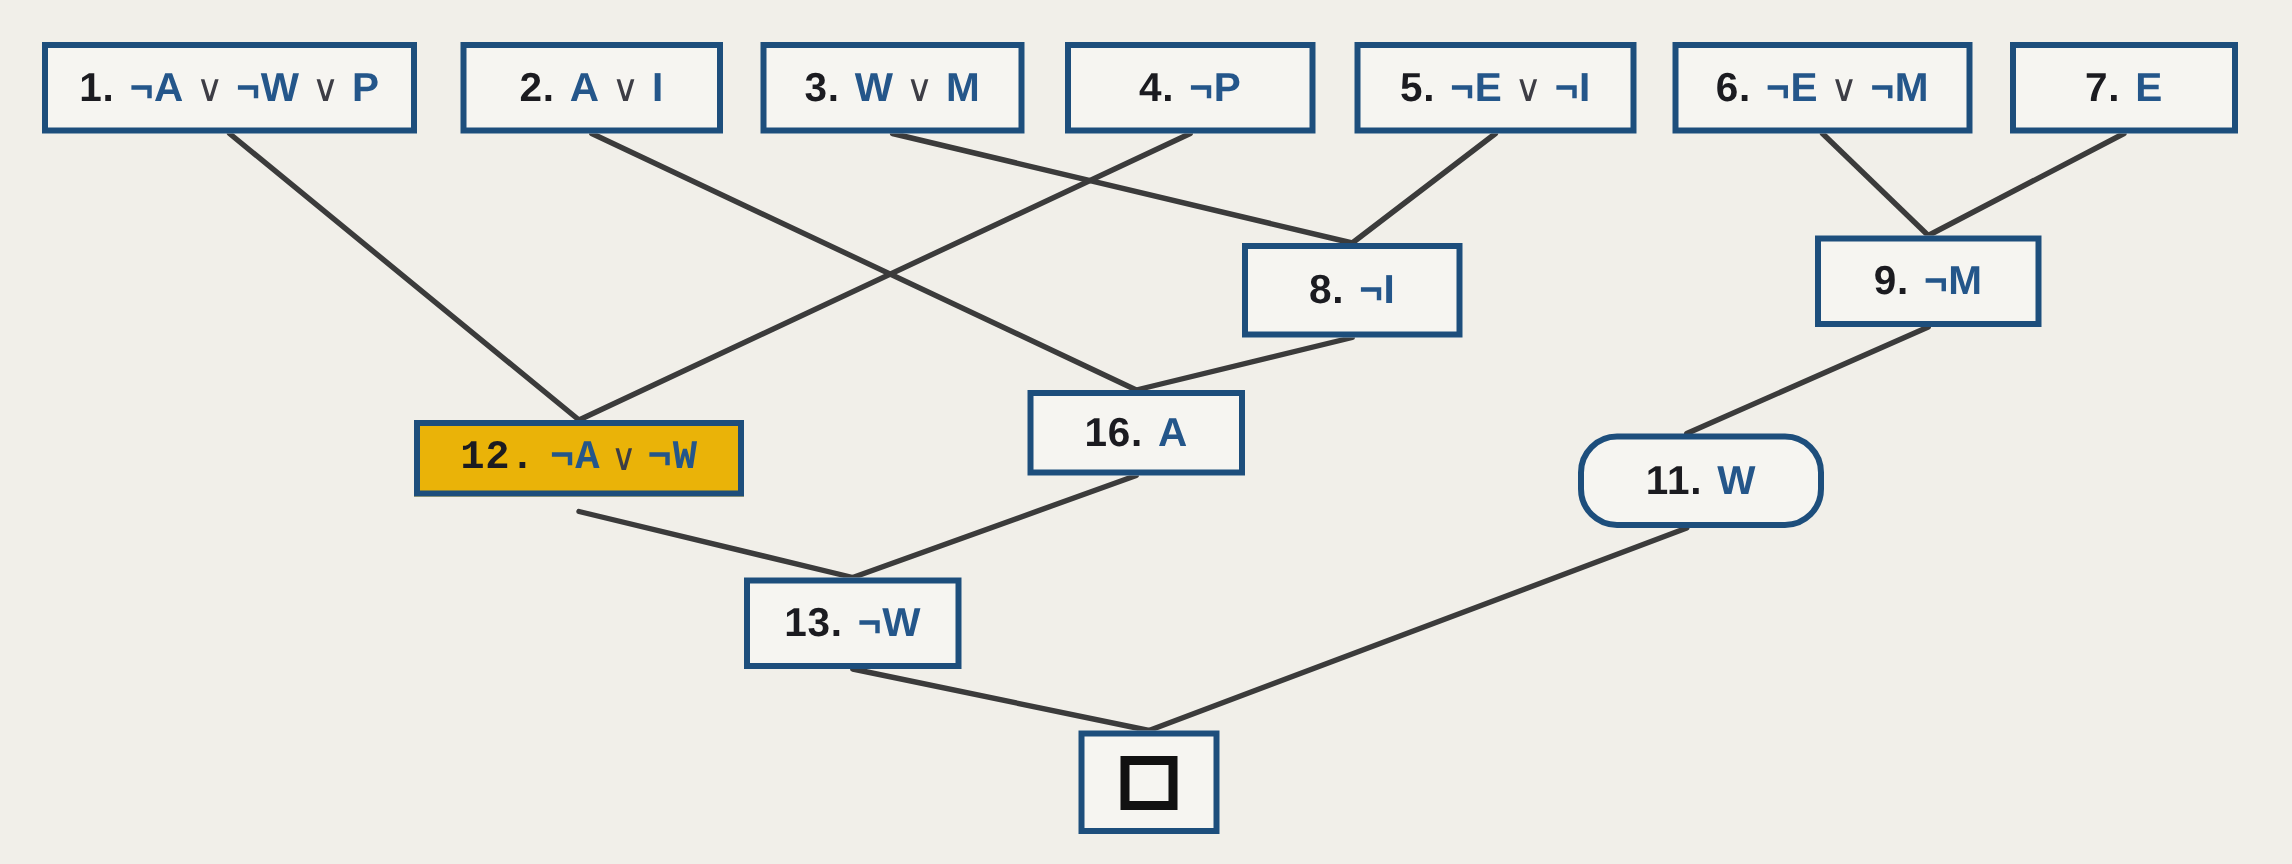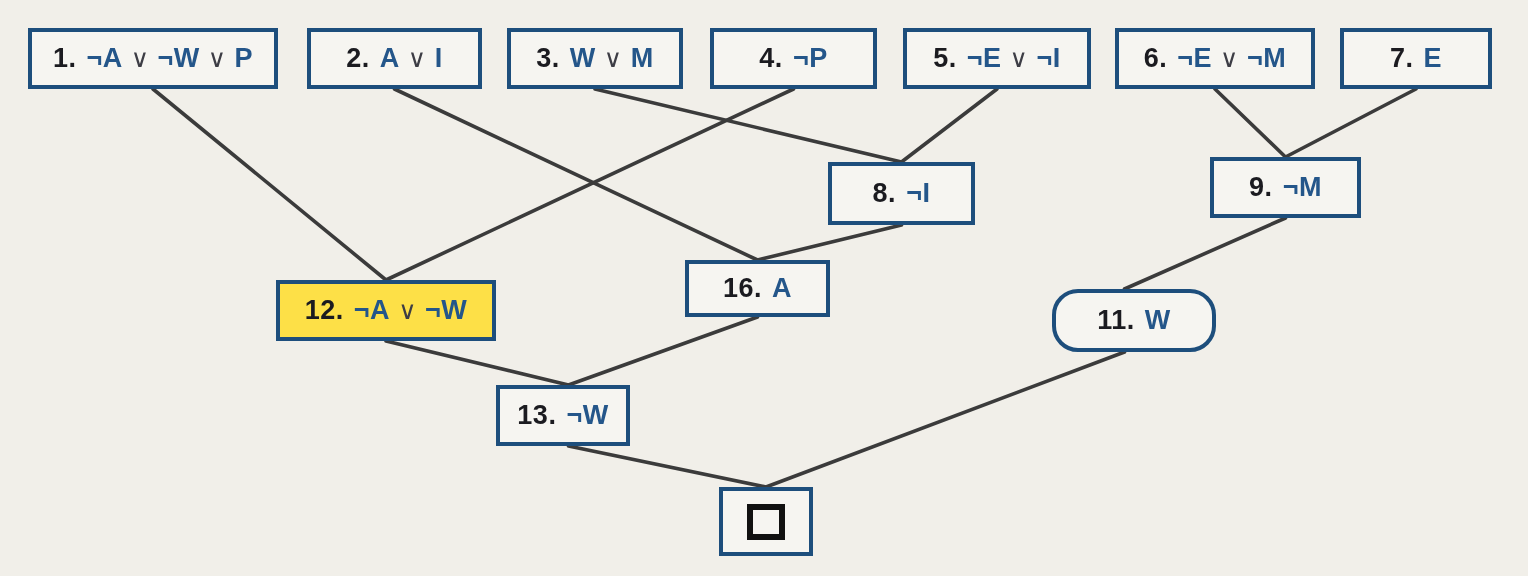--- a/index.html
+++ b/index.html
@@ -129,26 +129,26 @@
       <span class="lit" style="color: rgb(36, 86, 138);">¬M</span>
     </div>
     <div class="clause-node" style="left: 685px; top: 260px; width: 145px; height: 57px; border-color: rgb(29, 78, 124); background: rgb(246, 245, 241);">
       <span class="num" style="color: rgb(27, 27, 32);">16.</span>
       <span class="lit" style="color: rgb(36, 86, 138);">A</span>
     </div>
     <div class="clause-node" style="left: 1052px; top: 289px; width: 164px; height: 63px; border-color: rgb(29, 78, 124); background: rgb(246, 245, 241); border-radius: 26px;">
       <span class="num" style="color: rgb(27, 27, 32);">11.</span>
       <span class="lit" style="color: rgb(36, 86, 138);">W</span>
     </div>
-    <div class="clause-node" style="left: 276px; top: 280px; width: 220px; height: 61px; border-color: rgb(29, 78, 124); background: #fde047;">
+    <div class="clause-node" style="left: 276px; top: 280px; width: 220px; height: 51px; border-color: rgb(29, 78, 124); background: #eab308; font-family: Liberation Mono, monospace;">
       <span class="num" style="color: rgb(27, 27, 32);">12.</span>
       <span class="lit" style="color: rgb(36, 86, 138);">¬A</span>
       <span class="op" style="color: rgb(61, 61, 69);">∨</span>
       <span class="lit" style="color: rgb(36, 86, 138);">¬W</span>
     </div>
-    <div class="clause-node" style="left: 496px; top: 385px; width: 134px; height: 61px; border-color: rgb(29, 78, 124); background: rgb(246, 245, 241);">
+    <div class="clause-node" style="left: 496px; top: 385px; width: 145px; height: 61px; border-color: rgb(29, 78, 124); background: rgb(246, 245, 241);">
       <span class="num" style="color: rgb(27, 27, 32);">13.</span>
       <span class="lit" style="color: rgb(36, 86, 138);">¬W</span>
     </div>
     <div class="clause-node" style="left: 719px; top: 487px; width: 94px; height: 69px; border-color: rgb(29, 78, 124); background: rgb(246, 245, 241);">
       <span class="empty-clause-square"></span>
     </div>
   </div>
 
 </body></html>

